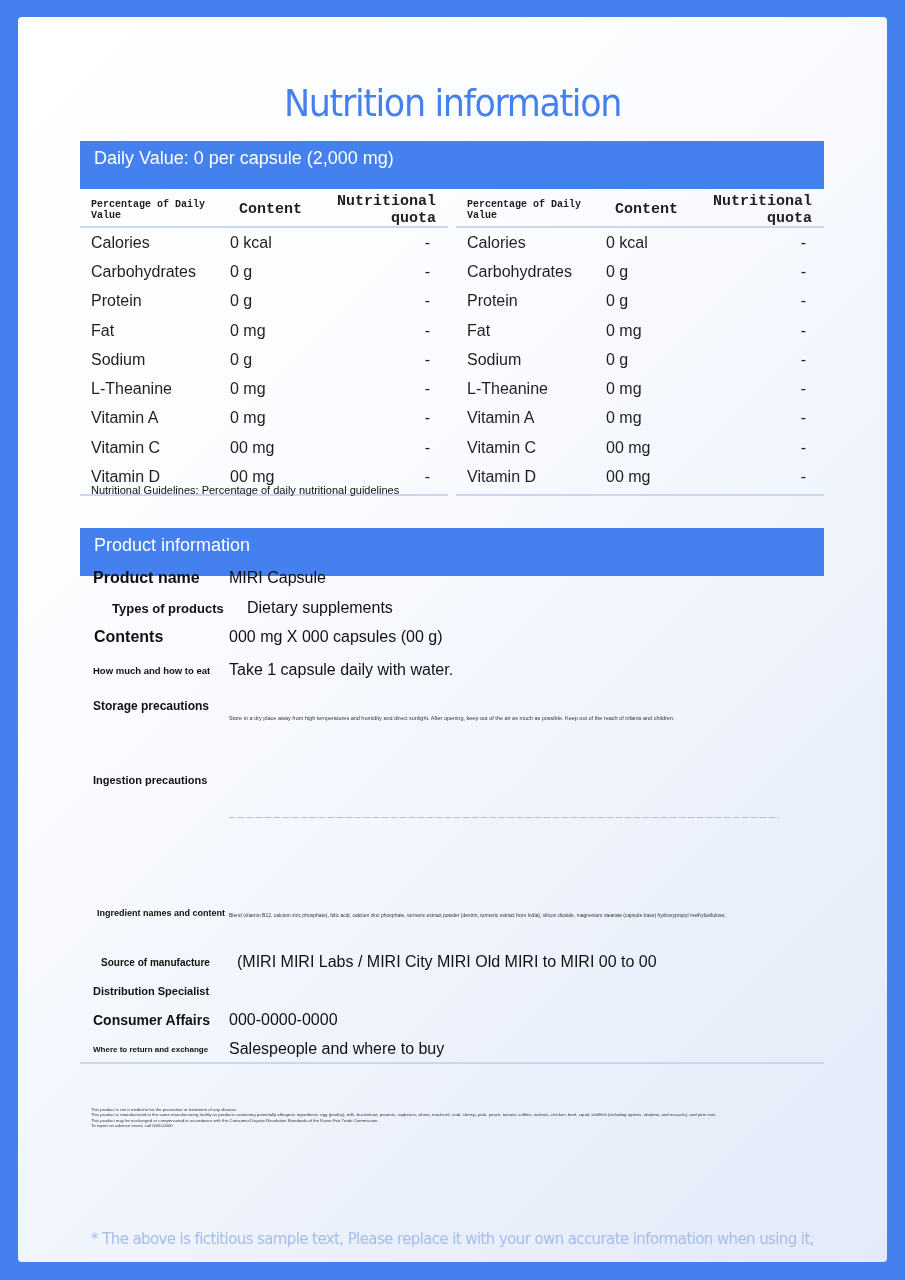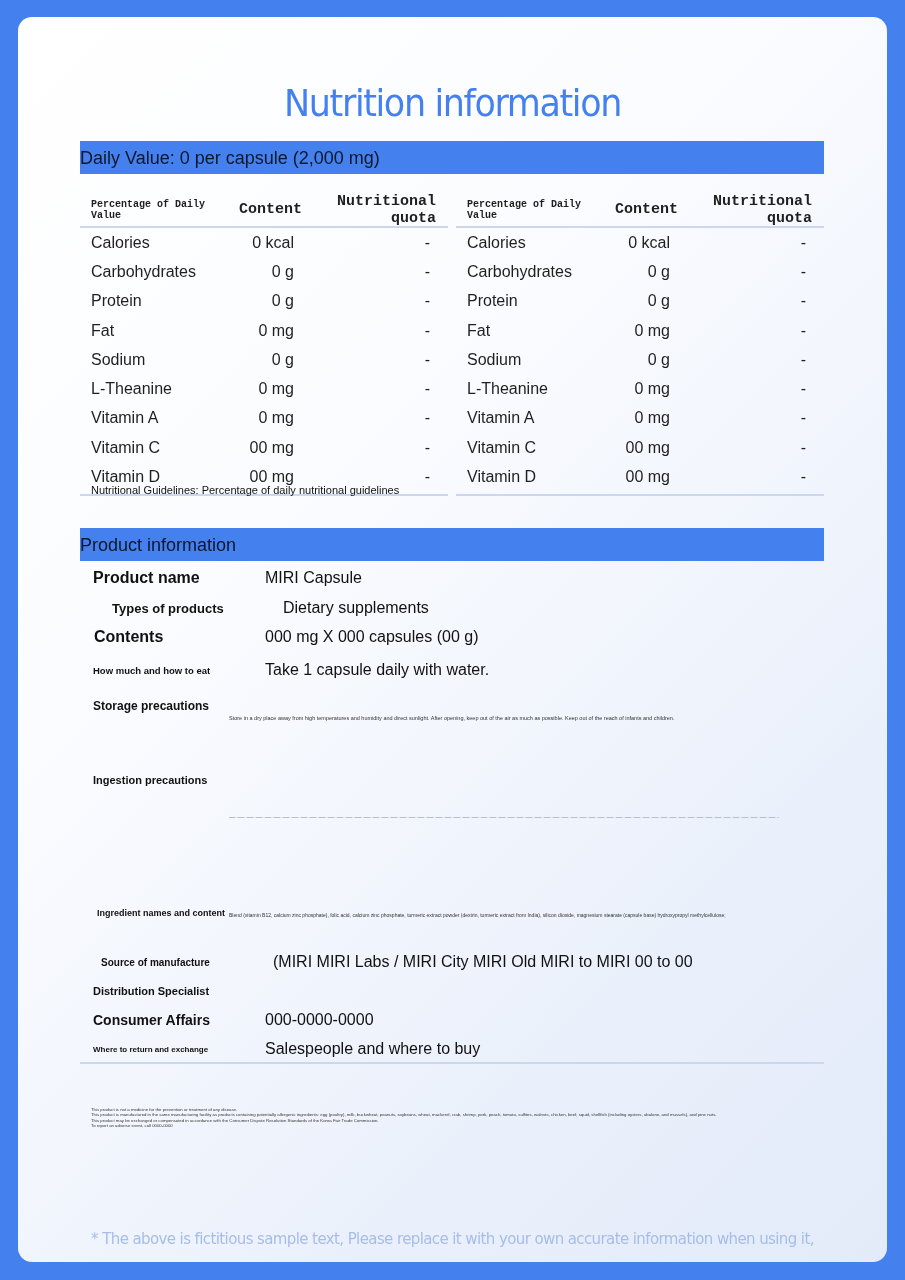--- a/index.html
+++ b/index.html
@@ -7,40 +7,41 @@
   body {
     background: #4481ef;
     font-family: "Liberation Sans", "DejaVu Sans", sans-serif;
     color: #1f1f1f;
     position: relative;
   }
   .card {
     position: absolute;
     left: 18px; top: 17px;
     width: 869px; height: 1245px;
-    border-radius: 14px;
+    border-radius: 4px;
     background: linear-gradient(135deg, #ffffff 0%, #fbfcff 35%, #eaf0fb 75%, #e3ebf9 100%);
     overflow: hidden;
   }
   .page-title {
     position: absolute;
     left: 0; right: 0; top: 64px;
     text-align: center;
     font-family: "DejaVu Sans", sans-serif;
     font-size: 38px;
     letter-spacing: -1.5px;
     color: #4481ef;
     transform: scaleX(0.92);
   }
   .section-bar {
     position: absolute;
-    left: 62px; width: 744px; height: 33px;
+    left: 62px; width: 744px; height: 48px;
     background: #4481ef;
-    color: #0f172a;
+    color: #ffffff;
     font-size: 18px;
+    padding-left: 14px;
     line-height: 35px;
   }
   .nut-table {
     position: absolute;
     top: 176px;
     width: 368px;
   }
   .nut-head {
     display: flex; align-items: center;
     height: 35px;
@@ -49,33 +50,33 @@
   }
   .nut-head .h1 { width: 150px; font-size: 10px; font-weight: bold; padding-left: 11px; }
   .nut-head .h2 { width: 72px; font-size: 15px; font-weight: bold; text-align: right; padding-right: 0; }
   .nut-head .h3 { flex: 1; font-size: 15px; font-weight: bold; text-align: right; padding-right: 12px; }
   .nut-row {
     display: flex; align-items: center;
     height: 29.3px;
     font-size: 16px;
   }
   .nut-row .c1 { width: 150px; padding-left: 11px; }
-  .nut-row .c2 { width: 64px; text-align: right; }
+  .nut-row .c2 { width: 64px; }
   .nut-row .c3 { flex: 1; text-align: right; padding-right: 18px; }
   .nut-bottom { border-bottom: 2px solid #c9d7ef; height: 4px; }
   .guideline {
     position: absolute;
     left: 73px; top: 467px;
     font-size: 11px;
     color: #111;
   }
   .prod-row {
     position: absolute;
     left: 75px;
-    display: flex; align-items: center; gap: 36px;
+    display: flex; align-items: center;
   }
   .prod-row .lbl { width: 136px; font-weight: bold; color: #111; }
   .prod-row .val { font-size: 16px; color: #111; }
   .tiny {
     position: absolute;
     left: 211px;
     font-size: 5.5px;
     color: #333;
     white-space: nowrap;
   }

